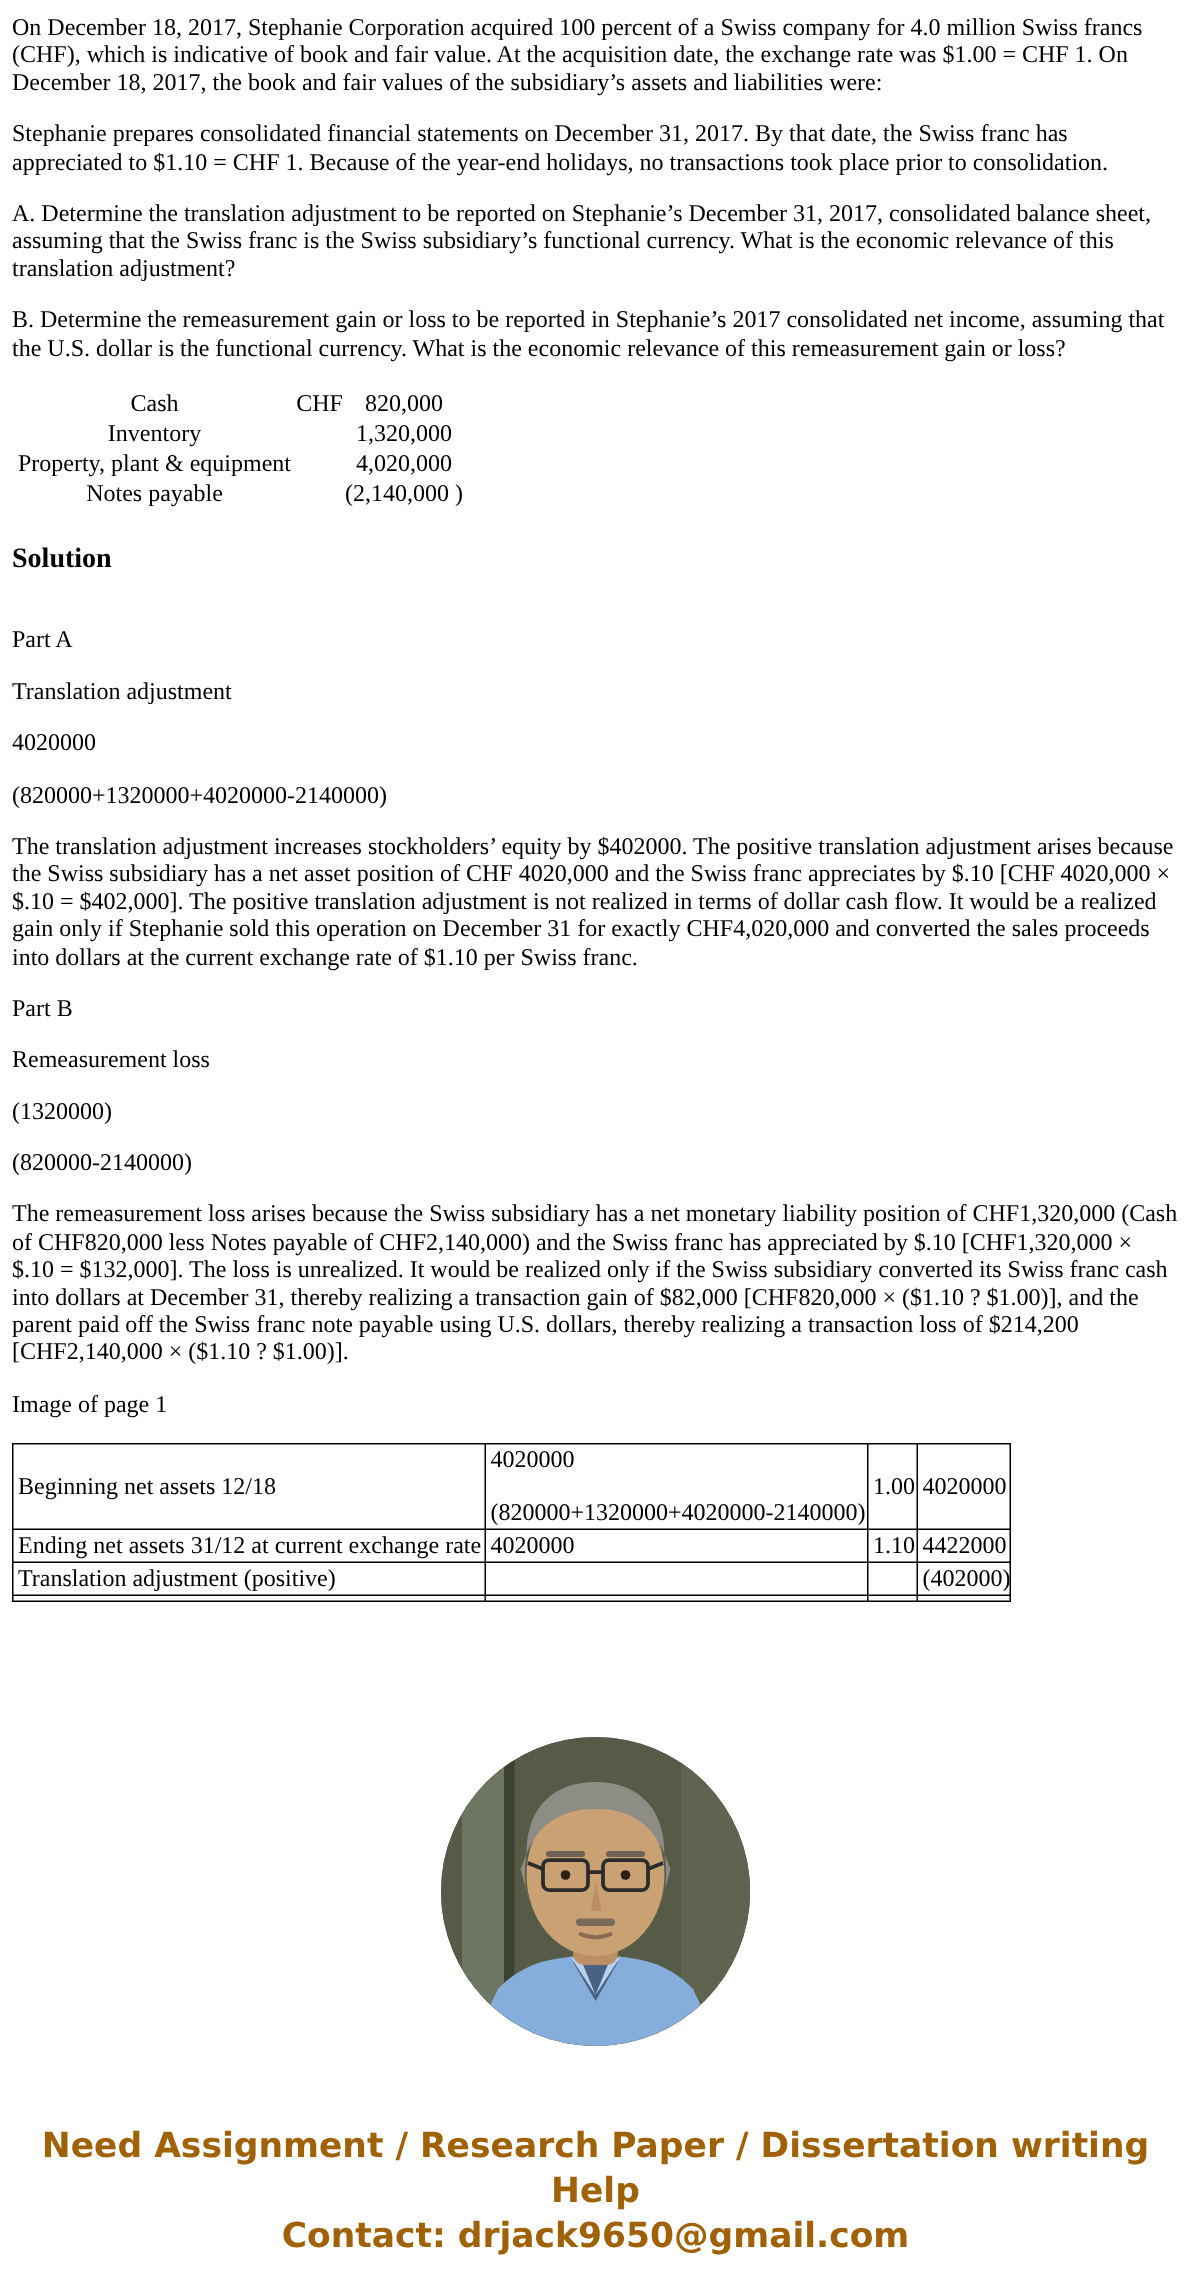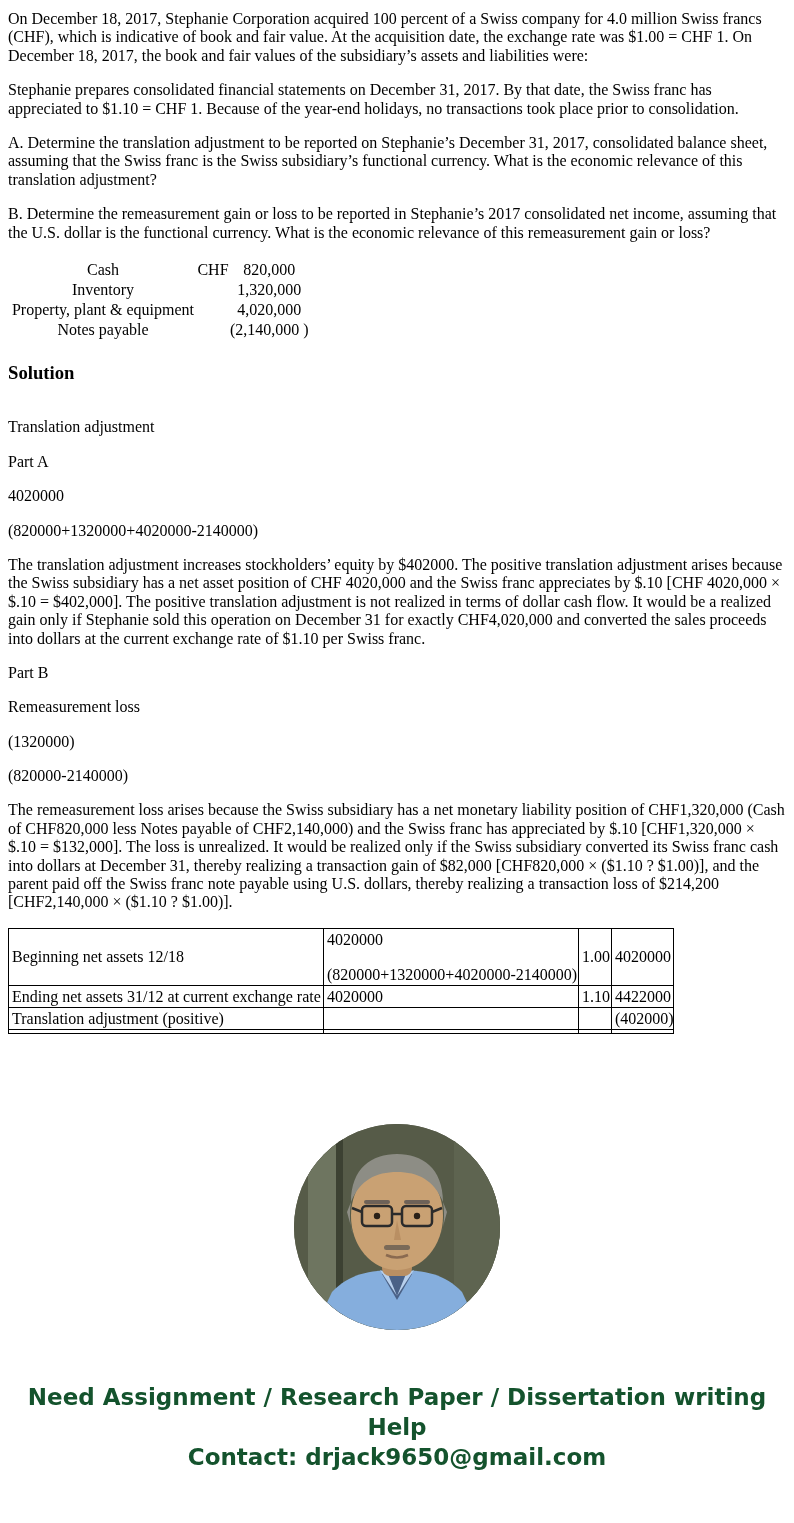--- a/index.html
+++ b/index.html
@@ -67,21 +67,21 @@
 
   
   .footer {
     margin-top: 52px;
     margin-bottom: 26px;
     text-align: center;
     font-family: "DejaVu Sans", sans-serif;
     font-weight: bold;
     font-size: 23px;
     line-height: 30px;
-    color: #14532d;
+    color: #a16207;
   }
 </style>
 </head>
 <body>
 
 <div class="page">
 
   <p class="first-para">On December 18, 2017, Stephanie Corporation acquired 100 percent of a Swiss company for 4.0 million Swiss francs (CHF), which is indicative of book and fair value. At the acquisition date, the exchange rate was $1.00 = CHF 1. On December 18, 2017, the book and fair values of the subsidiary’s assets and liabilities were:</p>
 
   <p>Stephanie prepares consolidated financial statements on December 31, 2017. By that date, the Swiss franc has appreciated to $1.10 = CHF 1. Because of the year-end holidays, no transactions took place prior to consolidation.</p>
@@ -110,32 +110,33 @@
       <tr>
         <td class="a-label">Notes payable</td>
         <td class="a-cur"></td>
         <td class="a-num">(2,140,000 )</td>
       </tr>
     </tbody>
   </table>
 
   <h3 class="solution-heading">Solution</h3>
 
+  <p>Part A</p>
   <p>Translation adjustment</p>
-  <p>Part A</p>
   <p>4020000</p>
   <p>(820000+1320000+4020000-2140000)</p>
   <p>The translation adjustment increases stockholders’ equity by $402000. The positive translation adjustment arises because the Swiss subsidiary has a net asset position of CHF 4020,000 and the Swiss franc appreciates by $.10 [CHF 4020,000 × $.10 = $402,000]. The positive translation adjustment is not realized in terms of dollar cash flow. It would be a realized gain only if Stephanie sold this operation on December 31 for exactly CHF4,020,000 and converted the sales proceeds into dollars at the current exchange rate of $1.10 per Swiss franc.</p>
 
   <p>Part B</p>
   <p>Remeasurement loss</p>
   <p>(1320000)</p>
   <p>(820000-2140000)</p>
   <p>The remeasurement loss arises because the Swiss subsidiary has a net monetary liability position of CHF1,320,000 (Cash of CHF820,000 less Notes payable of CHF2,140,000) and the Swiss franc has appreciated by $.10 [CHF1,320,000 × $.10 = $132,000]. The loss is unrealized. It would be realized only if the Swiss subsidiary converted its Swiss franc cash into dollars at December 31, thereby realizing a transaction gain of $82,000 [CHF820,000 × ($1.10 ? $1.00)], and the parent paid off the Swiss franc note payable using U.S. dollars, thereby realizing a transaction loss of $214,200 [CHF2,140,000 × ($1.10 ? $1.00)].</p>
 
+  <p>Image of page 1</p>
 
   <table class="t-table">
     <colgroup>
       <col class="c1">
         <col class="c2">
         <col class="c3">
         <col class="c4">
     </colgroup>
     <tbody>
       <tr>

